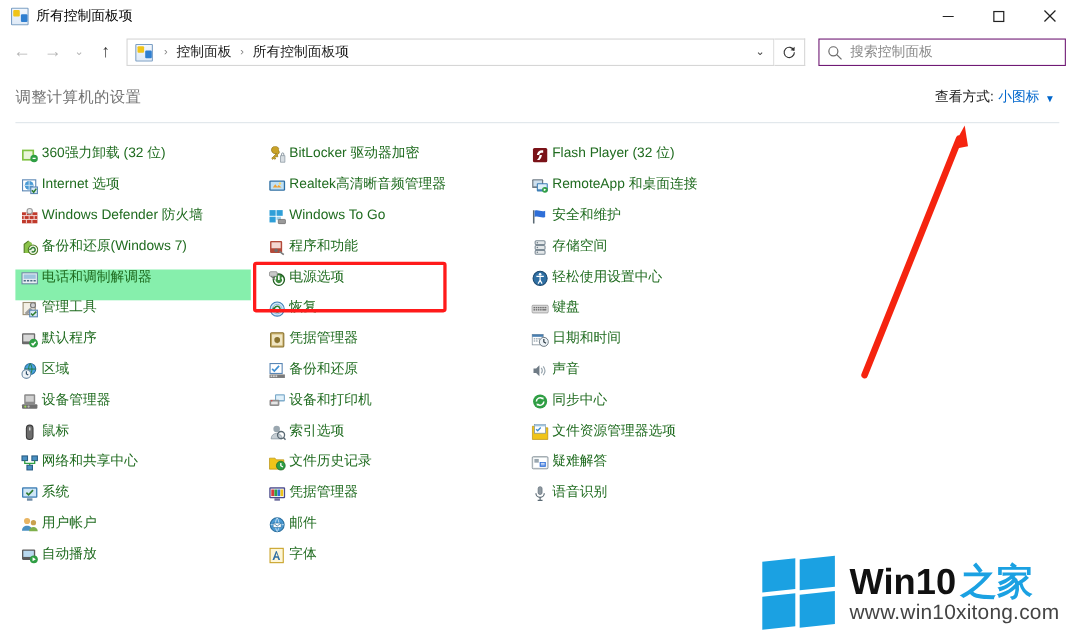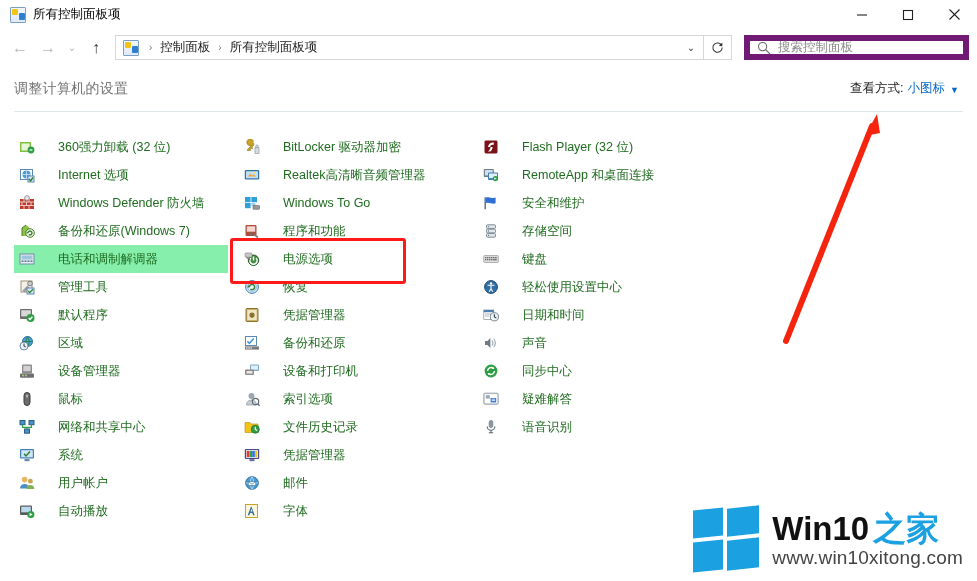--- a/index.html
+++ b/index.html
@@ -148,21 +148,21 @@
     border-left: none;
     background: #fff;
     display: flex; align-items: center; justify-content: center;
     box-sizing: border-box;
     color: #333;
     font-size: 13px;
   }
   .searchbox {
     width: 225px;
     height: 25px;
-    border: 6px solid #701a75;
+    border: 1px solid #701a75;
     background: #ffffff;
     display: flex;
     align-items: center;
     box-sizing: border-box;
     margin-left: 12px;
     flex: 0 0 auto;
   }
   .search-icon-wrap {
     width: 28px;
     display: flex; align-items: center; justify-content: center;
@@ -219,22 +219,22 @@
     display: flex;
     flex-direction: column;
   }
   .col-1 { width: 239px; padding-left: 14px; box-sizing: border-box; }
   .col-2 { width: 239px; }
   .col-3 { width: 280px; }
 
   .item {
     height: 28px;
     display: flex;
-    align-items: center;
-    gap: 23px;
+    align-items: flex-start;
+    gap: 3px;
     padding-left: 5px;
     box-sizing: border-box;
     position: relative;
   }
   .item.hover {
     background: #86efac;
   }
   .col-1 .item.hover { width: 214px; }
   .item-label {
     font-size: 12.5px;
@@ -751,20 +751,30 @@
             <circle cx="5.5" cy="3.6" r=".7" fill="#6f7b85"></circle>
             <circle cx="5.5" cy="8" r=".7" fill="#6f7b85"></circle>
             <circle cx="5.5" cy="12.4" r=".7" fill="#6f7b85"></circle>
           </svg>
         </span>
         <span class="item-label">存储空间</span>
       </div>
       <div class="item">
         <span class="ico">
           <svg class="i" width="16" height="16" viewBox="0 0 16 16">
+            <circle cx="8" cy="8" r="6.4" fill="#2f6fa3" stroke="#1d4a70"></circle>
+            <circle cx="8" cy="4.4" r="1.2" fill="#fff"></circle>
+            <path d="M4.6 6.2h6.8M8 6.6v3.2M8 9.8l-1.8 3M8 9.8l1.8 3" stroke="#fff" stroke-width="1.1" fill="none"></path>
+          </svg>
+        </span>
+        <span class="item-label">轻松使用设置中心</span>
+      </div>
+      <div class="item">
+        <span class="ico">
+          <svg class="i" width="16" height="16" viewBox="0 0 16 16">
             <rect x="0.6" y="4.5" width="14.8" height="7" rx="1" fill="#dcdcdc" stroke="#8a8a8a" stroke-width=".6"></rect>
             <g fill="#6f6f6f">
               <rect x="2" y="6" width="1.4" height="1.3"></rect>
               <rect x="4" y="6" width="1.4" height="1.3"></rect>
               <rect x="6" y="6" width="1.4" height="1.3"></rect>
               <rect x="8" y="6" width="1.4" height="1.3"></rect>
               <rect x="10" y="6" width="1.4" height="1.3"></rect>
               <rect x="12" y="6" width="1.7" height="1.3"></rect>
               <rect x="2" y="8" width="1.4" height="1.3"></rect>
               <rect x="4" y="8" width="1.4" height="1.3"></rect>
@@ -772,30 +782,20 @@
               <rect x="8" y="8" width="1.4" height="1.3"></rect>
               <rect x="10" y="8" width="3.7" height="1.3"></rect>
             </g>
           </svg>
         </span>
         <span class="item-label">键盘</span>
       </div>
       <div class="item">
         <span class="ico">
           <svg class="i" width="16" height="16" viewBox="0 0 16 16">
-            <circle cx="8" cy="8" r="6.4" fill="#2f6fa3" stroke="#1d4a70"></circle>
-            <circle cx="8" cy="4.4" r="1.2" fill="#fff"></circle>
-            <path d="M4.6 6.2h6.8M8 6.6v3.2M8 9.8l-1.8 3M8 9.8l1.8 3" stroke="#fff" stroke-width="1.1" fill="none"></path>
-          </svg>
-        </span>
-        <span class="item-label">轻松使用设置中心</span>
-      </div>
-      <div class="item">
-        <span class="ico">
-          <svg class="i" width="16" height="16" viewBox="0 0 16 16">
             <rect x="0.8" y="3" width="10" height="9.5" fill="#fff" stroke="#7e8c97" stroke-width=".7"></rect>
             <rect x="0.8" y="3" width="10" height="2.2" fill="#4a7fb0"></rect>
             <g fill="#9aa7b0">
               <rect x="2.2" y="6.4" width="1.4" height="1.2"></rect>
               <rect x="4.3" y="6.4" width="1.4" height="1.2"></rect>
               <rect x="6.4" y="6.4" width="1.4" height="1.2"></rect>
               <rect x="2.2" y="8.4" width="1.4" height="1.2"></rect>
               <rect x="4.3" y="8.4" width="1.4" height="1.2"></rect>
             </g>
             <circle cx="11.4" cy="9.8" r="4.1" fill="#eef3f7" stroke="#5b6a74" stroke-width=".8"></circle>
@@ -817,20 +817,31 @@
         <span class="ico">
           <svg class="i" width="16" height="16" viewBox="0 0 16 16">
             <circle cx="8" cy="8" r="6.4" fill="#2f9e44"></circle>
             <path d="M4.6 8a3.4 3.4 0 0 1 5.6-2.6" fill="none" stroke="#fff" stroke-width="1.4"></path>
             <path d="M11.4 8a3.4 3.4 0 0 1-5.6 2.6" fill="none" stroke="#fff" stroke-width="1.4"></path>
             <path d="M10.8 3.9l.5 2.2-2.2-.3z" fill="#fff"></path>
             <path d="M5.2 12.1l-.5-2.2 2.2.3z" fill="#fff"></path>
           </svg>
         </span>
         <span class="item-label">同步中心</span>
+      </div>
+      <div class="item">
+        <span class="ico">
+          <svg class="i" width="16" height="16" viewBox="0 0 16 16">
+            <path d="M1 2.5h6l1 1.4h7v10.6H1z" fill="#f0c419" stroke="#b48c0a" stroke-width=".6"></path>
+            <rect x="3" y="1" width="10" height="7.8" fill="#fff" stroke="#6e8ba5" stroke-width=".6"></rect>
+            <rect x="3" y="1" width="10" height="1.6" fill="#9fc4de"></rect>
+            <path d="M4.4 5.2l1.4 1.4 2.8-3" stroke="#3f8fd2" stroke-width="1.2" fill="none"></path>
+          </svg>
+        </span>
+        <span class="item-label">文件资源管理器选项</span>
       </div>
       <div class="item">
         <span class="ico">
           <svg class="i" width="16" height="16" viewBox="0 0 16 16">
             <rect x="0.8" y="2.2" width="14.4" height="11" rx="1" fill="#e4e8ea" stroke="#6f7b85" stroke-width=".7"></rect>
             <rect x="2" y="3.4" width="12" height="8.6" fill="#fff"></rect>
             <rect x="2.8" y="4.2" width="4" height="3.4" fill="#9aa7b0"></rect>
             <rect x="7.6" y="7" width="5.6" height="4.4" fill="#2f6fd8"></rect>
             <path d="M8.6 8.2h3.6M8.6 9.6h3.6" stroke="#fff" stroke-width=".8"></path>
           </svg>

